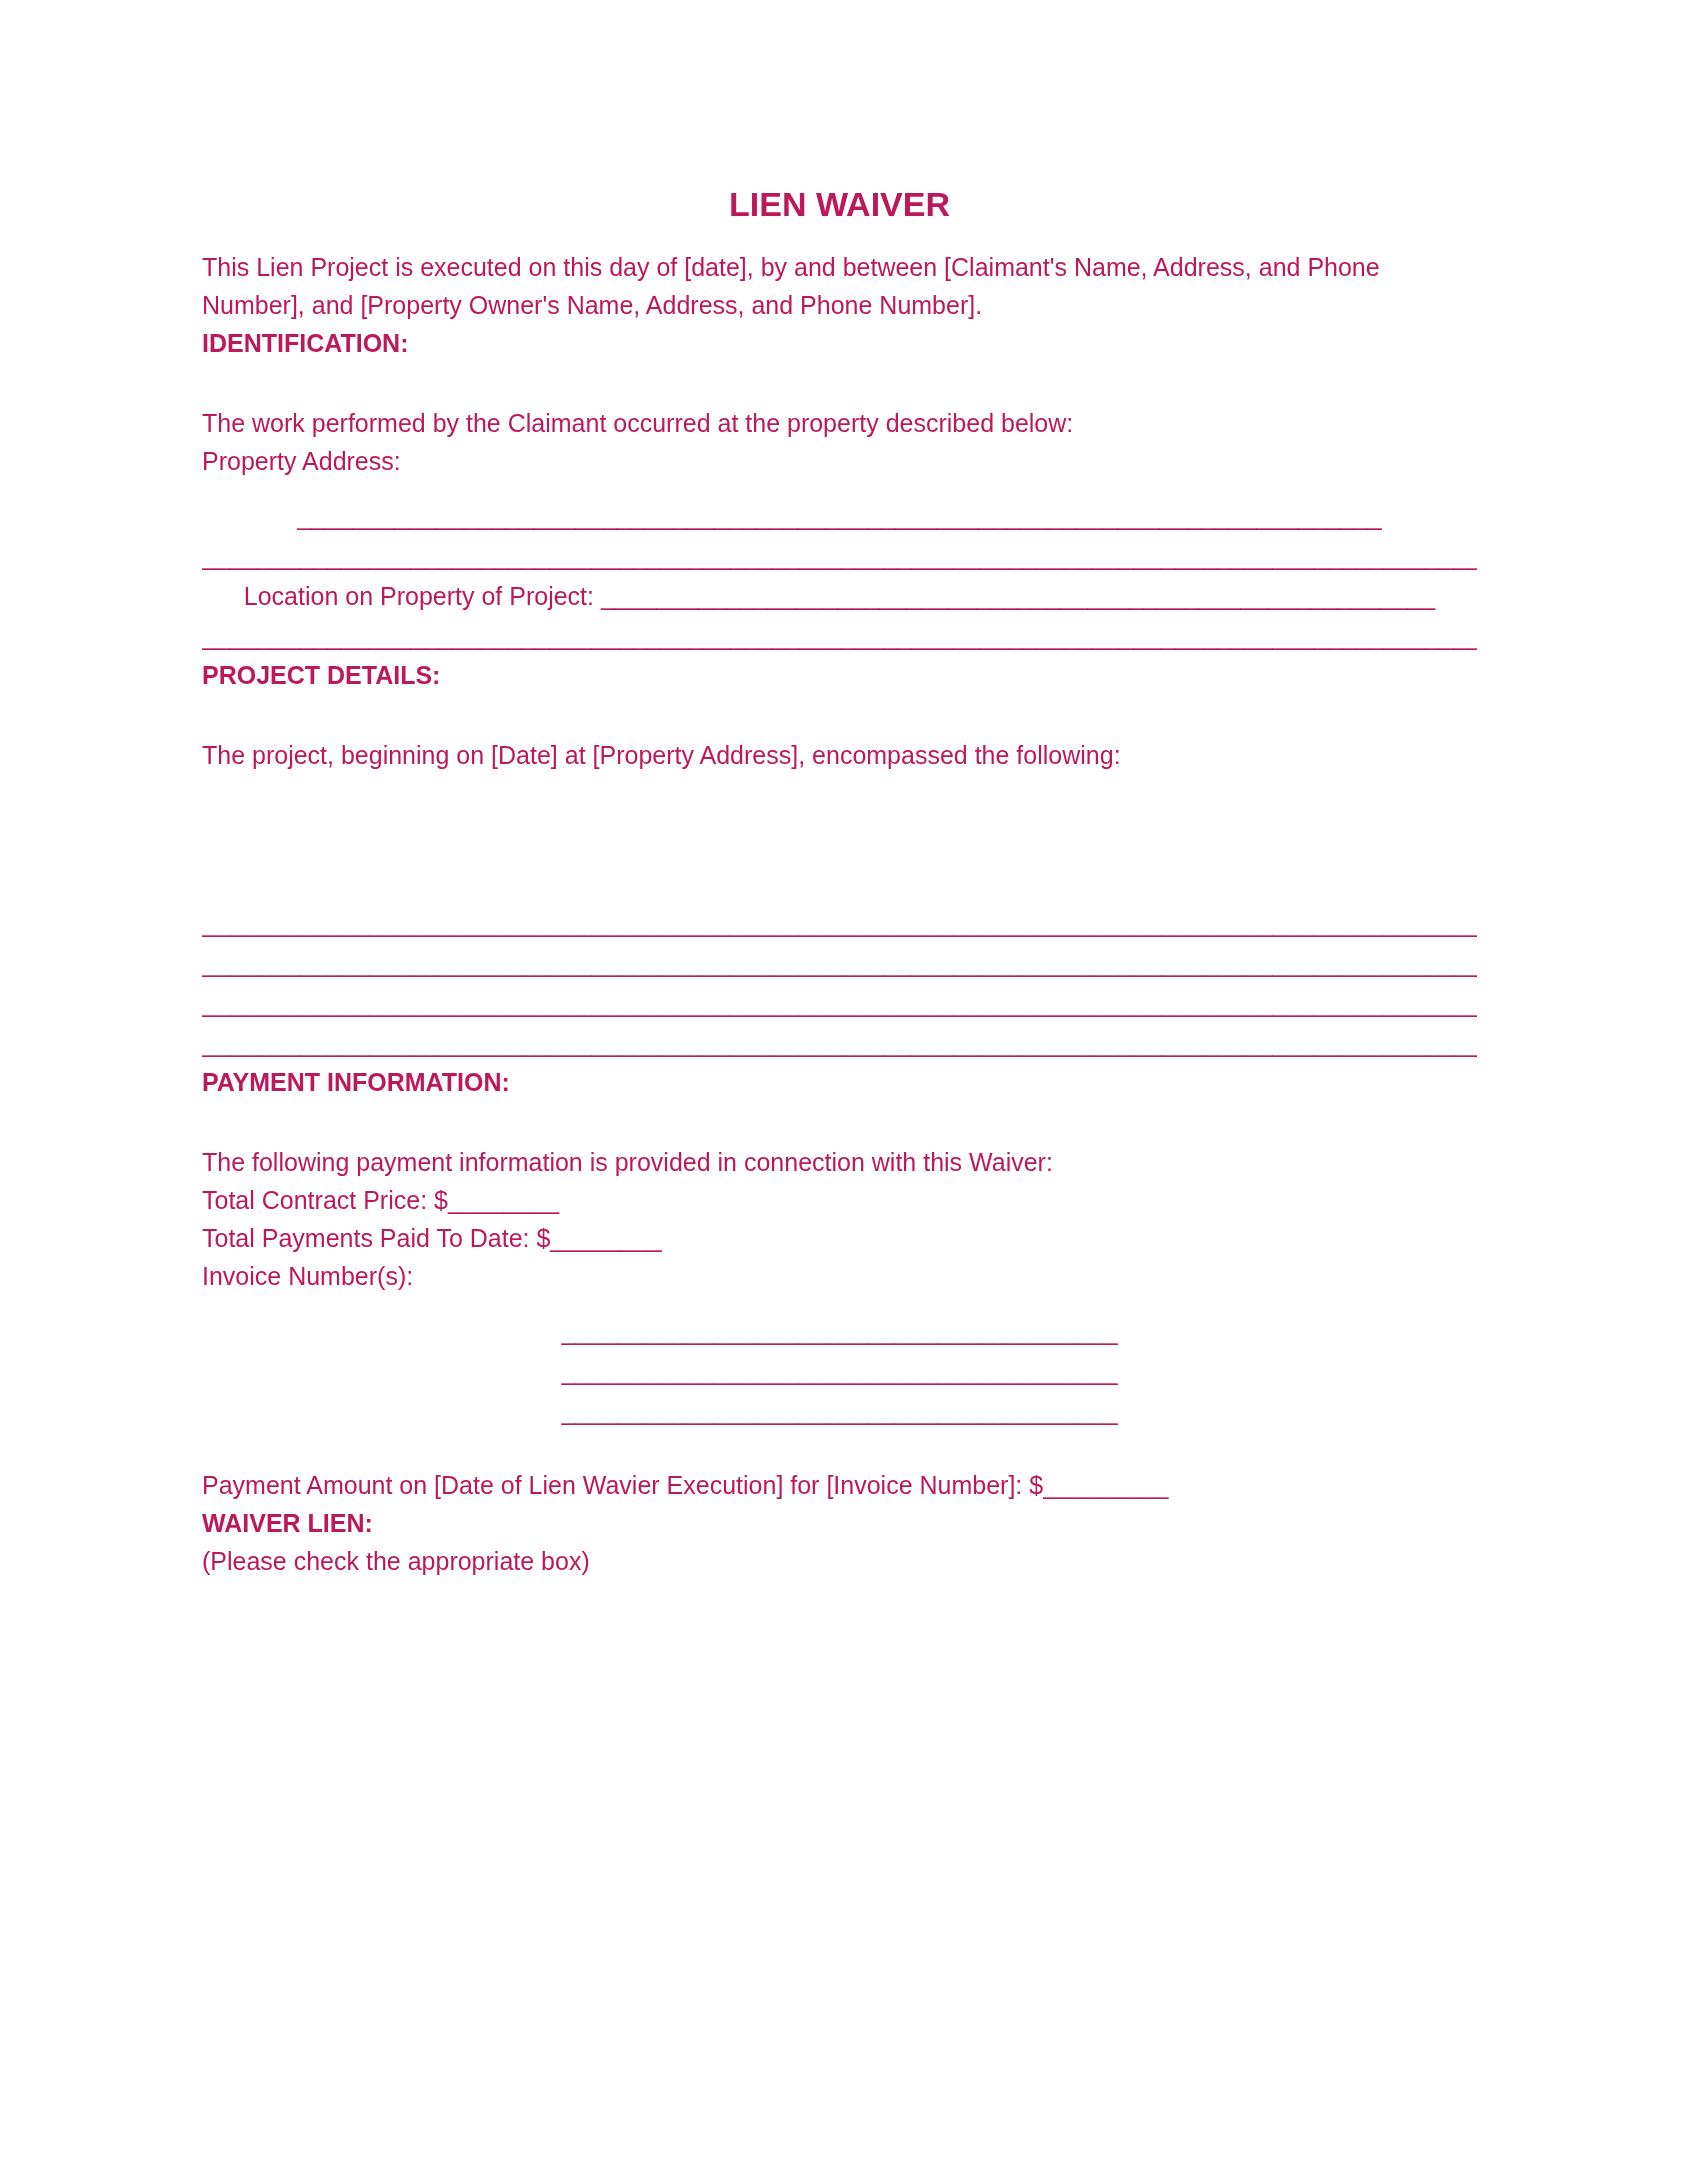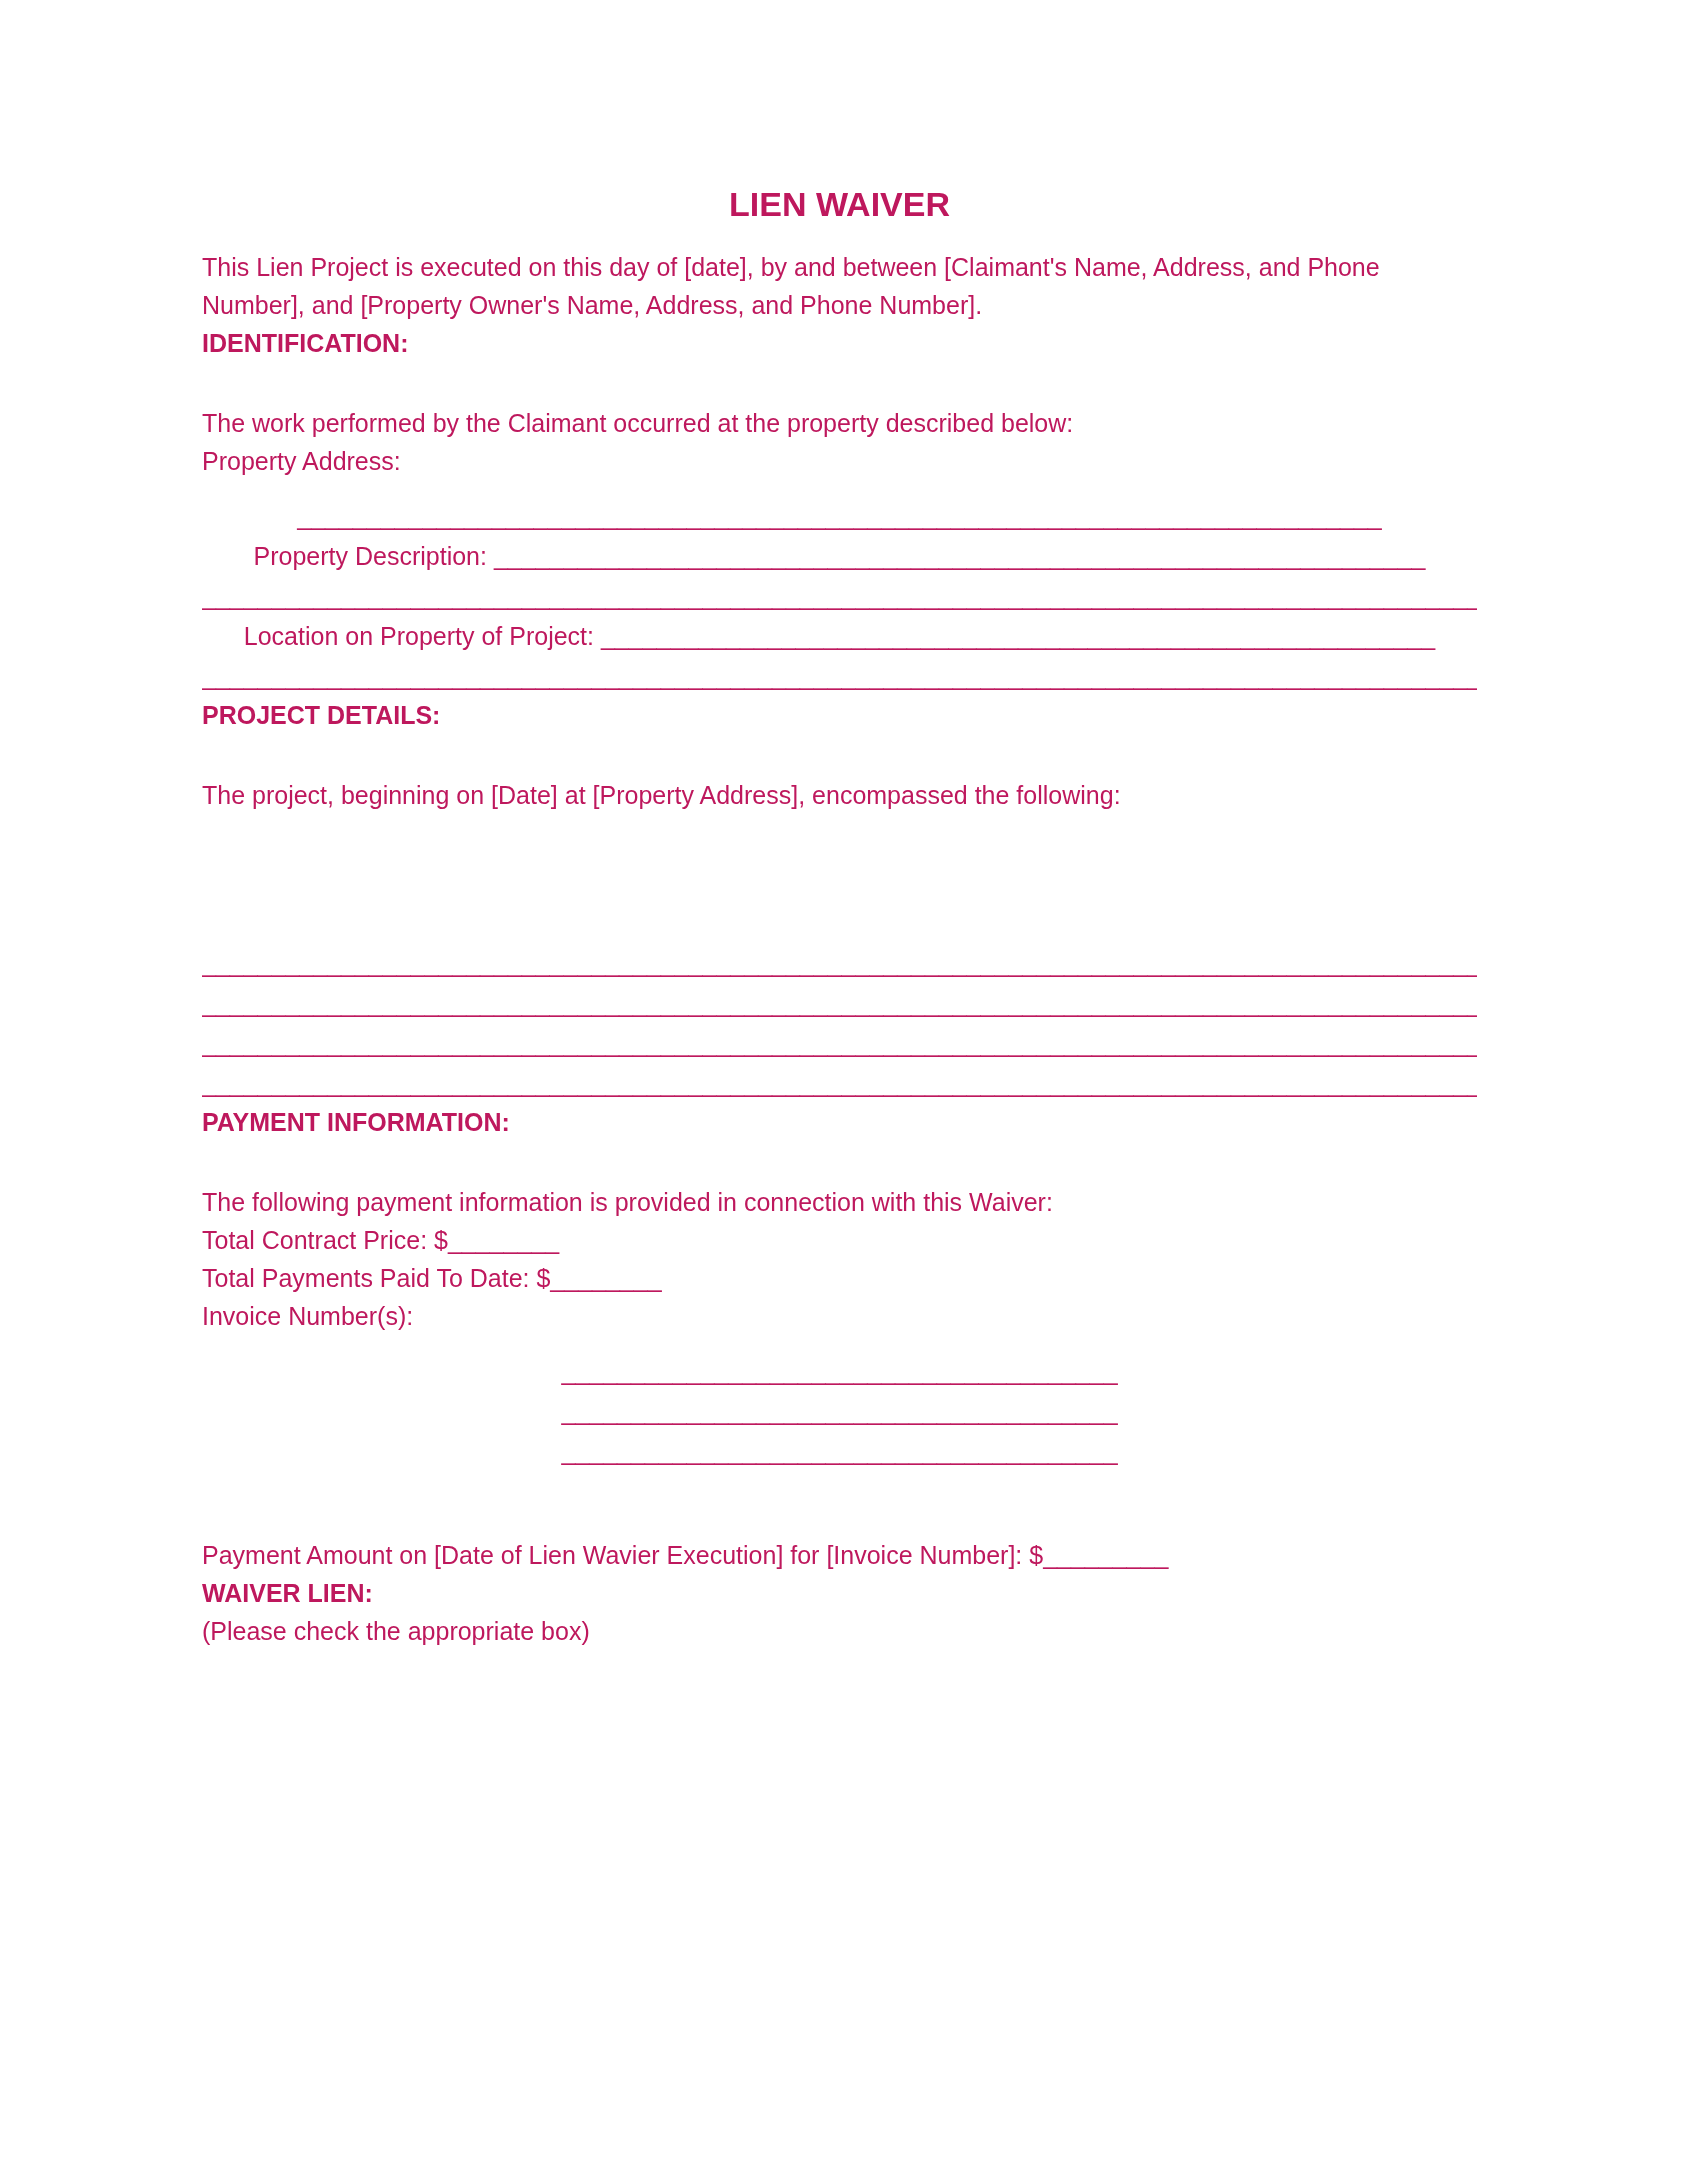--- a/index.html
+++ b/index.html
@@ -34,40 +34,39 @@
     white-space: nowrap;
     overflow: hidden;
     line-height: 40px;
     text-align: center;
   }
   .sp-45 { }
   .sp-42 { margin-top: 42px; }
   .sp-34 { margin-top: 34px; }
   .sp-30 { margin-top: 30px; }
   .sp-16 { margin-top: 16px; }
-  .sp-66 { margin-top: 65px; }
+  .sp-66 { margin-top: 35px; }
   .sp-130 { margin-top: 129px; }
 </style>
 </head>
 <body>
 
 <div class="page">
 
   <h1 class="doc-title">LIEN WAIVER</h1>
 
   <p>This Lien Project is executed on this day of [date], by and between [Claimant's Name, Address, and Phone Number], and [Property Owner's Name, Address, and Phone Number].</p>
 
   <h2 class="sec-heading sp-45">IDENTIFICATION:</h2>
 
   <p class="sp-42">The work performed by the Claimant occurred at the property described below:</p>
 
   <p class="sp-45">Property Address:</p>
 
   <p class="fill sp-16">______________________________________________________________________________</p>
-  <p class="fill">Property Description: ___________________________________________________________________</p>
   <p class="fill">_______________________________________________________________________________________________</p>
   <p class="fill">Location on Property of Project: ____________________________________________________________</p>
   <p class="fill">_______________________________________________________________________________________________</p>
 
   <h2 class="sec-heading sp-34">PROJECT DETAILS:</h2>
 
   <p class="sp-42">The project, beginning on [Date] at [Property Address], encompassed the following:</p>
 
   <p class="fill sp-130">_______________________________________________________________________________________________</p>
   <p class="fill">_______________________________________________________________________________________________</p>

